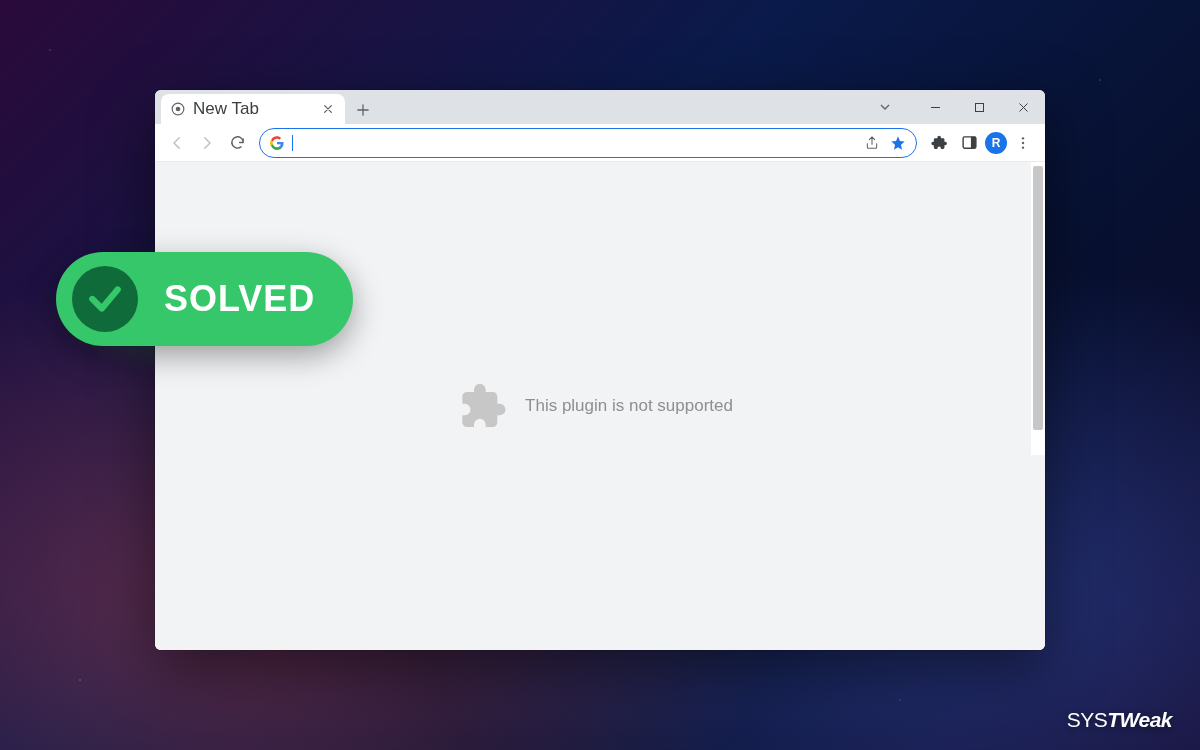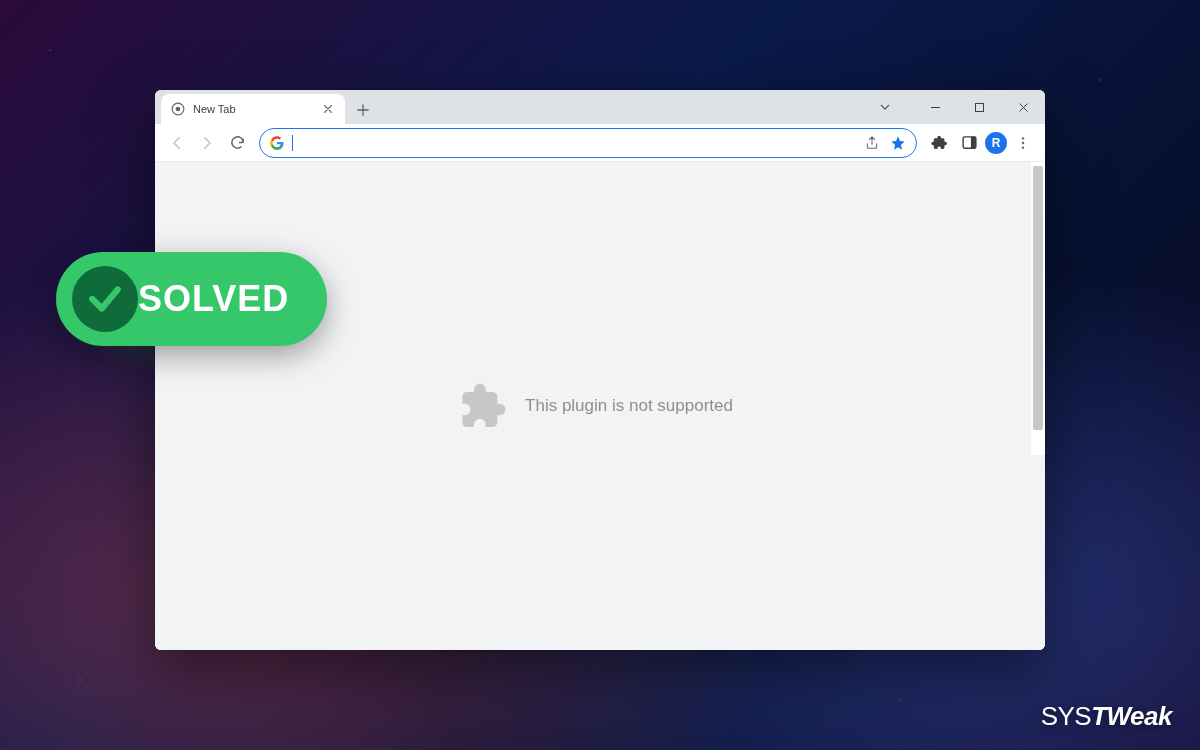--- a/index.html
+++ b/index.html
@@ -24,21 +24,21 @@
 
   .browser-window {
     position: absolute; left: 155px; top: 90px; width: 890px; height: 560px;
     background: #fff; border-radius: 6px; overflow: hidden;
     box-shadow: 0 20px 60px rgba(0,0,0,.5), 0 0 0 1px rgba(0,0,0,.1);
   }
 
   
   .titlebar { height: 34px; background: #dee1e6; display:flex; align-items:flex-end; }
   .tab { margin-left: 6px; height: 30px; width: 184px; background:#fff; border-radius:8px 8px 0 0;
-         display:flex; align-items:center; padding:0 10px; gap:8px; font-size:11px; color:#3c4043;
+         display:flex; align-items:center; padding:0 10px; gap:8px; font-size:17px; color:#3c4043;
          position:relative; }
   .tab .favicon { width:14px; height:14px; }
   .tab .title { flex:1; overflow:hidden; white-space:nowrap; text-overflow:ellipsis; }
   .tab .close { width:14px; height:14px; display:flex; align-items:center; justify-content:center;
                 color:#5f6368; font-size:13px; cursor:pointer; }
   .newtab { width:28px; height:28px; margin-left:4px; display:flex; align-items:center; justify-content:center;
             color:#5f6368; cursor:pointer; font-size:16px; }
   .win-controls { margin-left:auto; display:flex; align-items:center; height:100%; }
   .win-controls .dd { width:34px; text-align:center; color:#5f6368; font-size:14px; }
   .win-btn { width:44px; height:34px; display:flex; align-items:center; justify-content:center; color:#3c4043; }
@@ -65,29 +65,29 @@
   .scrollbar { position:absolute; right:0; top:0; bottom:0; width:14px; background:#f1f3f4; }
   .scroll-track { position:absolute; right:0; top:0; width:14px; height:60%; background:#fff; }
   .scroll-thumb { position:absolute; right:2px; top:4px; width:10px; height:54%; background:#c7c7c7; border-radius:2px; }
   .scroll-arrow { position:absolute; right:0; width:14px; height:14px; display:flex; align-items:center; justify-content:center; color:#9aa0a6; font-size:9px; }
 
   
   .badge-glow { position:absolute; left:20px; top:230px; width:420px; height:160px;
                 background: radial-gradient(ellipse at center, rgba(74,222,128,.55) 0%, transparent 60%);
                 filter: blur(6px); pointer-events:none; }
   .solved-badge { position:absolute; left:56px; top:252px; height:94px; padding:0 38px 0 16px;
-                  background:#35c76a; border-radius:50px; display:flex; align-items:center; gap:0;
+                  background:#35c76a; border-radius:50px; display:flex; align-items:center; gap:26px;
                   box-shadow: 0 10px 30px rgba(0,0,0,.35); }
   .solved-circle { width:66px; height:66px; border-radius:50%; background:#0f6b3a;
                    display:flex; align-items:center; justify-content:center; }
   .solved-text { color:#fff; font-weight:700; font-size:36px; letter-spacing:1px; }
 
   
   .watermark { position:absolute; right:28px; bottom:18px; color:#fff; font-weight:700;
-               font-style:italic; font-size:26px; letter-spacing:-0.5px;
+               font-style:italic; font-size:21px; letter-spacing:-0.5px;
                text-shadow:0 2px 6px rgba(0,0,0,.4); font-family: Arial, sans-serif; }
   .watermark .thin { font-weight:300; font-style:normal; }
 
   svg { display:block; }
 </style>
 </head>
 <body>
 
 <div class="badge-glow"></div>
 

